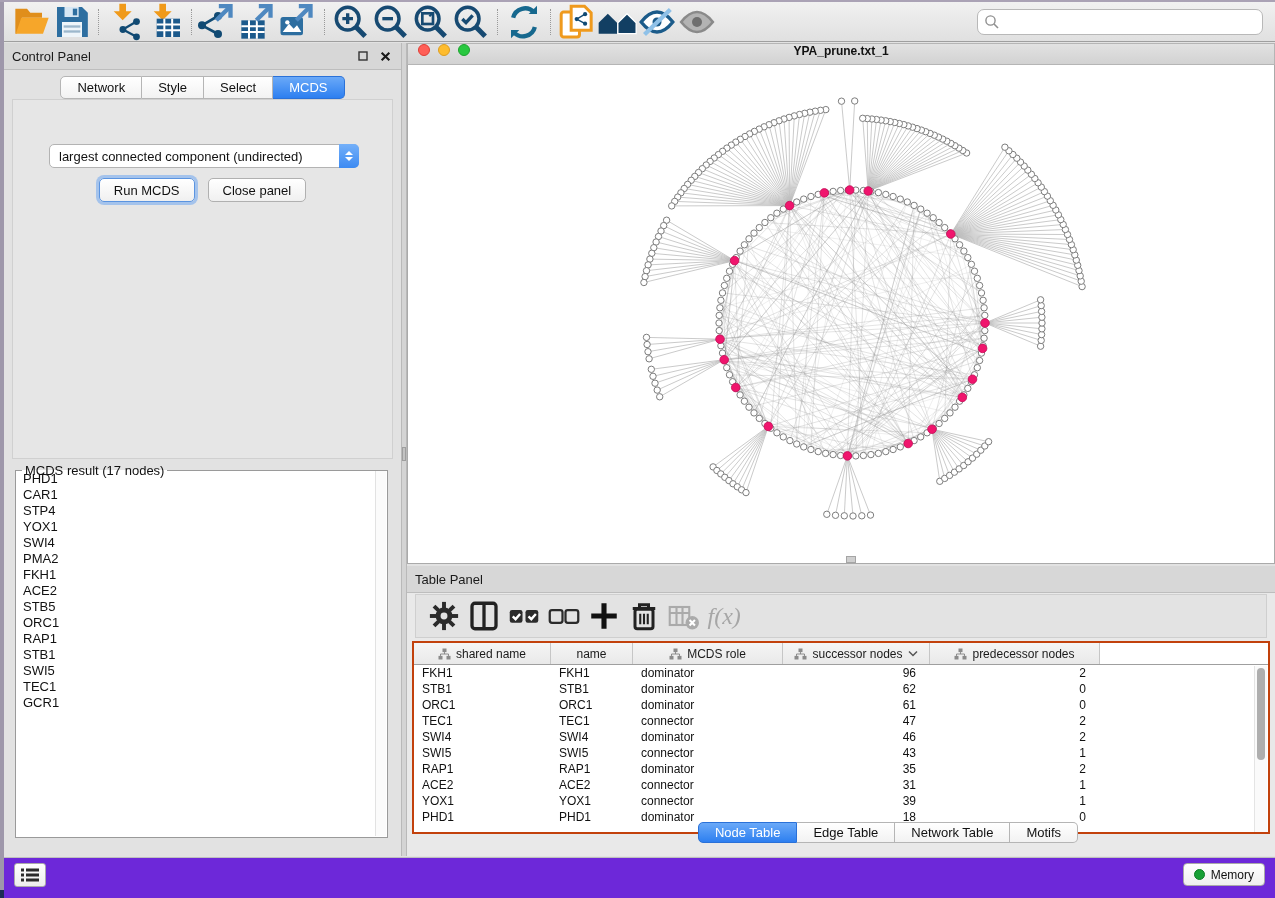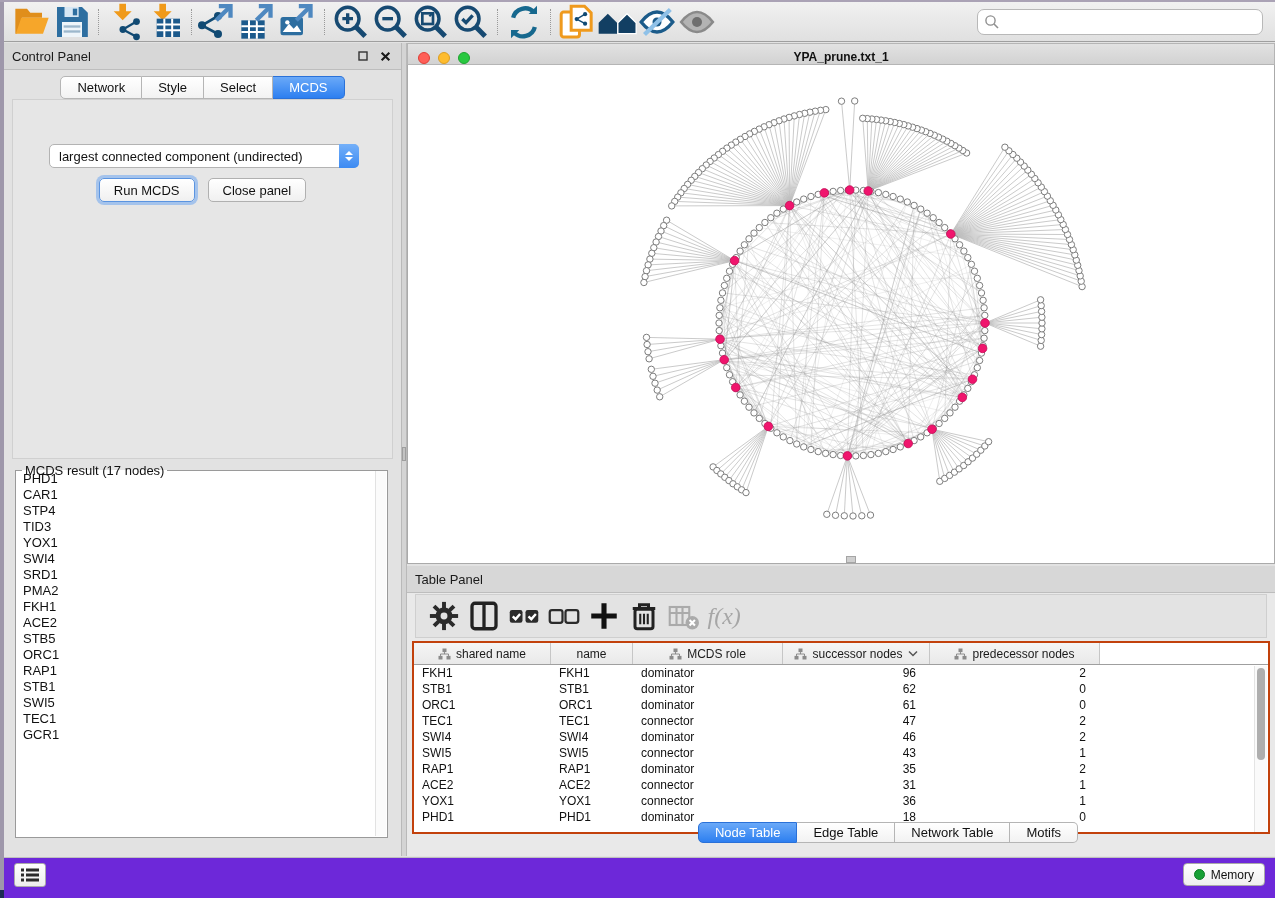--- a/index.html
+++ b/index.html
@@ -64,21 +64,21 @@
 
   .vsplitter { position:absolute; left:397px; top:0; width:6px; height:813px; background:#d4d4d4;
     border-left:1px solid #b9b9b9; border-right:1px solid #b9b9b9; }
   .vsplit-handle { position:absolute; left:0; top:404px; width:4px; height:14px;
     background:#c2c2c2; border:1px solid #9e9e9e; }
 
   
   .right-col { position:absolute; left:403px; top:0; width:868px; height:813px; }
   .net-window { position:absolute; left:0; top:0; width:868px; height:521px; }
   .net-titlebar { height:22px; background:linear-gradient(#e2e2e2,#d2d2d2); border:1px solid #b5b5b5;
-    display:flex; align-items:flex-end; position:relative; }
+    display:flex; align-items:flex-start; position:relative; }
   .traffic { display:flex; gap:8px; margin-left:10px; }
   .traffic span { width:12px; height:12px; border-radius:50%; display:block; }
   .tl-red { background:#ff5f57; border:1px solid #df3e36; }
   .tl-yellow { background:#febc2e; border:1px solid #dd9e20; }
   .tl-green { background:#28c840; border:1px solid #1da32f; }
   .net-title { position:absolute; left:0; width:100%; text-align:center; font-size:12px; font-weight:700; color:#111; }
   .net-canvas { position:absolute; left:0; top:22px; width:868px; height:499px; background:#fff;
     border:1px solid #aaa; border-top:none; overflow:hidden; }
   .hsplit-handle { position:absolute; left:438px; bottom:0; width:10px; height:7px;
     background:#cfcfcf; border:1px solid #a5a5a5; }
@@ -362,24 +362,22 @@
           </div>
         </div>
         <div class="result-box">
           <fieldset>
             <legend>MCDS result (17 nodes)</legend>
           </fieldset>
           <div class="result-list" id="result-list">
               <div>PHD1</div>
               <div>CAR1</div>
               <div>STP4</div>
-              <div>TID3</div>
               <div>YOX1</div>
               <div>SWI4</div>
-              <div>SRD1</div>
               <div>PMA2</div>
               <div>FKH1</div>
               <div>ACE2</div>
               <div>STB5</div>
               <div>ORC1</div>
               <div>RAP1</div>
               <div>STB1</div>
               <div>SWI5</div>
               <div>TEC1</div>
               <div>GCR1</div>
@@ -1323,21 +1321,21 @@
                   <div class="td" style="width: 137px;">ACE2</div>
                   <div class="td" style="width: 82px;">ACE2</div>
                   <div class="td" style="width: 150px;">connector</div>
                   <div class="td num" style="width: 147px;">31</div>
                   <div class="td num" style="width: 170px;">1</div>
                 </div>
                 <div class="trow">
                   <div class="td" style="width: 137px;">YOX1</div>
                   <div class="td" style="width: 82px;">YOX1</div>
                   <div class="td" style="width: 150px;">connector</div>
-                  <div class="td num" style="width: 147px;">36</div>
+                  <div class="td num" style="width: 147px;">39</div>
                   <div class="td num" style="width: 170px;">1</div>
                 </div>
                 <div class="trow">
                   <div class="td" style="width: 137px;">PHD1</div>
                   <div class="td" style="width: 82px;">PHD1</div>
                   <div class="td" style="width: 150px;">dominator</div>
                   <div class="td num" style="width: 147px;">18</div>
                   <div class="td num" style="width: 170px;">0</div>
                 </div>
               </div>

